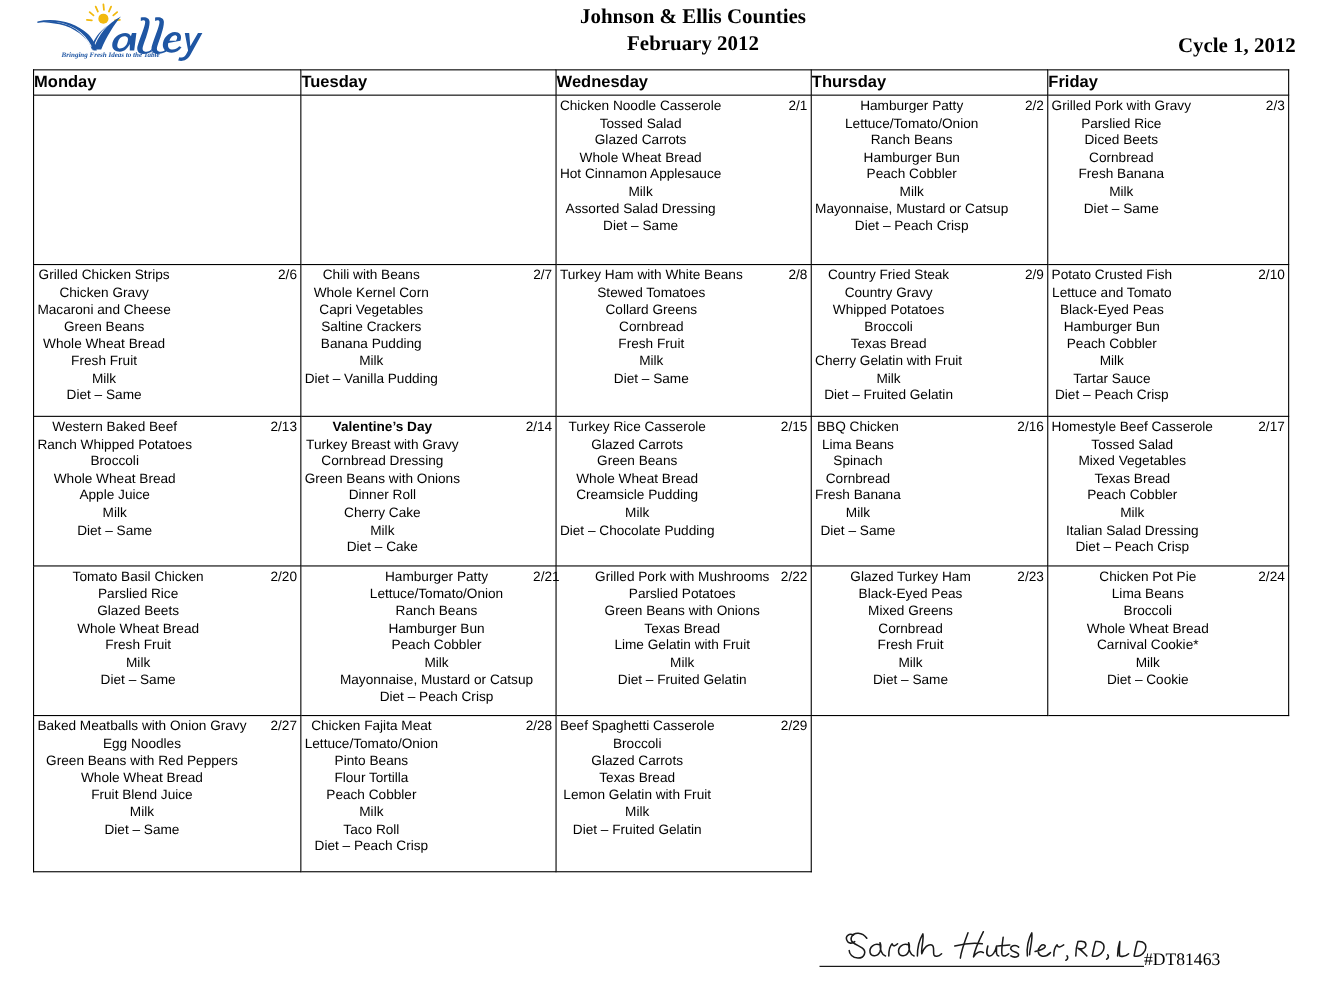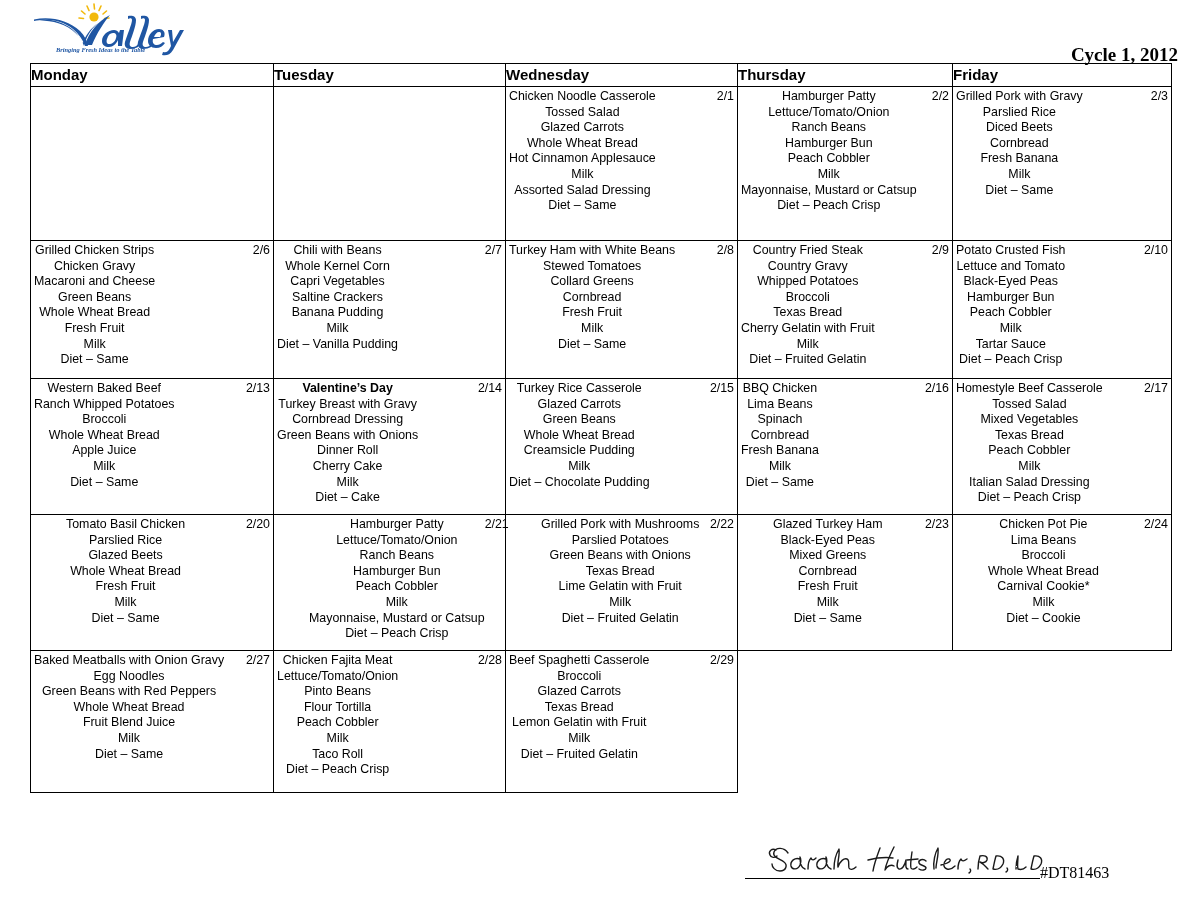--- a/index.html
+++ b/index.html
@@ -46,21 +46,21 @@
     font-weight: bold;
     font-size: 19px;
     line-height: 24px;
     color: #000;
   }
   .title-line1 { display: block; }
   .title-line2 { display: block; }
   .cycle-block {
     position: absolute;
     right: 22px;
-    top: 43px;
+    top: 30px;
     font-family: "Liberation Serif", serif;
     font-weight: bold;
     font-size: 19px;
     line-height: 24px;
     white-space: nowrap;
   }
 
   
   .cal-wrap {
     position: absolute;
@@ -192,20 +192,24 @@
 
           <path d="M136 35 C 138 30, 135 27, 131 27 C 125 27, 120 33, 120 39 C 120 43, 123 46, 128 46 C 132 46, 135 44, 137 41 L 135 40 C 133 42, 131 43, 129 43 C 126 43, 124 41, 125 37 Z M 126 35 C 127 32, 129 30, 131 30 C 133 30, 134 32, 132 35 Z"></path>
 
           <path d="M140 28 L 144 28 L 145 40 L 152 28 L 156 28 L 145 48 C 142 53, 138 54, 134 53 L 135 50 C 138 51, 140 50, 142 46 L 143 44 Z"></path>
         </g>
 
         <text x="28" y="50" font-family="'Liberation Serif', serif" font-size="6.4" font-style="italic" font-weight="bold" fill="#1F56A3">Bringing Fresh Ideas to the Table</text>
       </svg>
     </div>
 
+    <div class="title-block">
+      <span class="title-line1">Johnson &amp; Ellis Counties</span>
+      <span class="title-line2">February 2012</span>
+    </div>
 
     <div class="cycle-block">Cycle 1, 2012</div>
   </div>
 
   <div class="cal-wrap">
     <table class="cal">
       <colgroup>
         <col class="c0">
           <col class="c1">
           <col class="c2">

